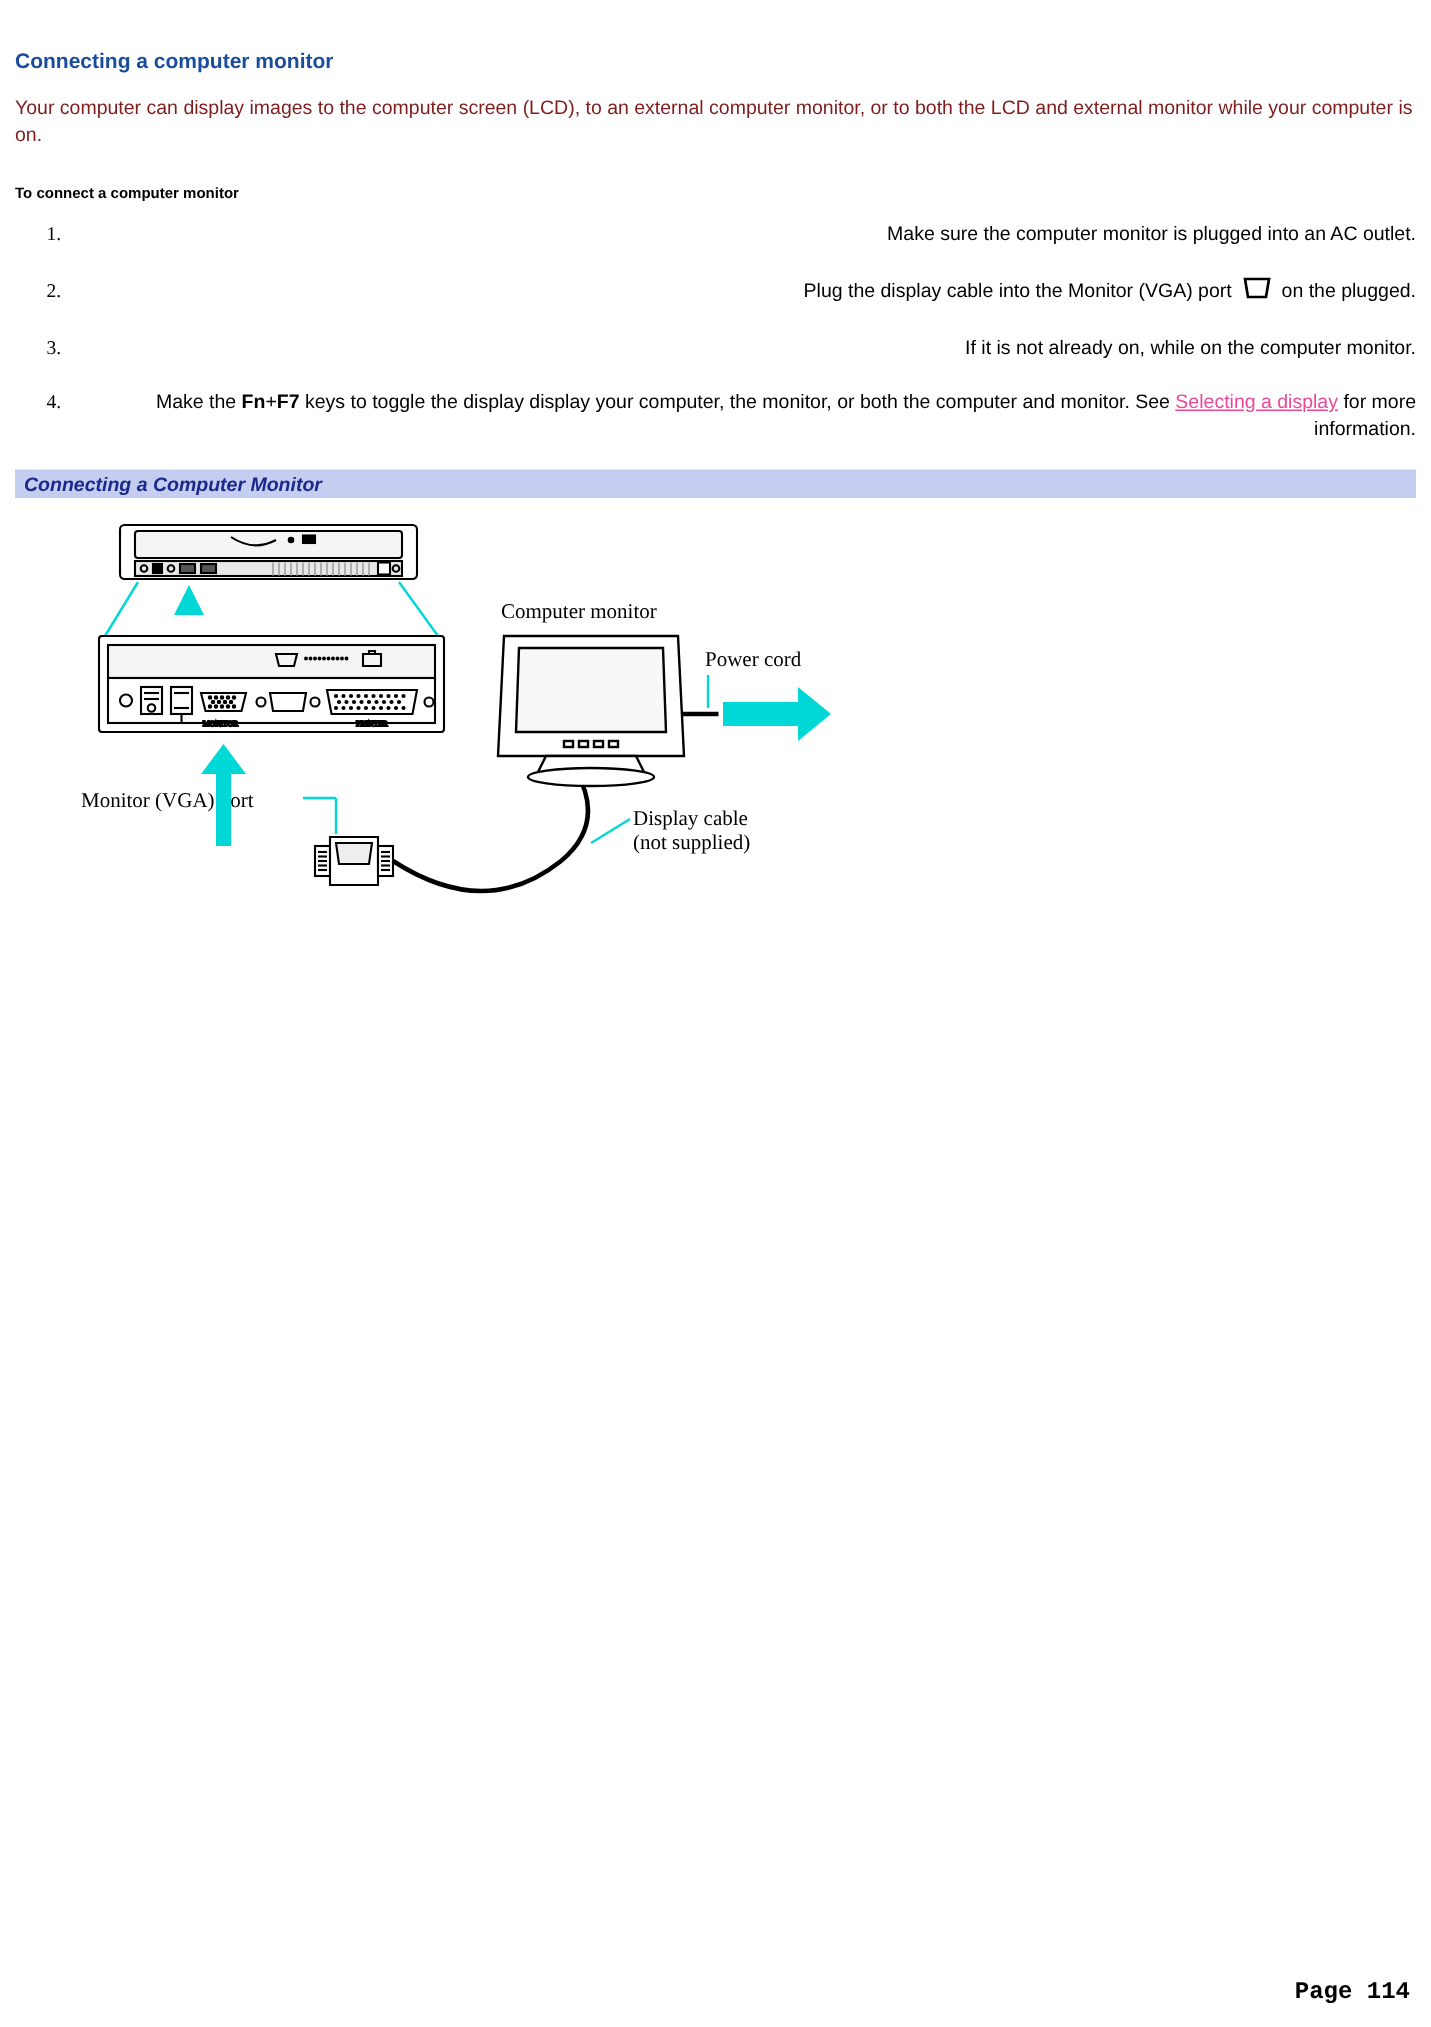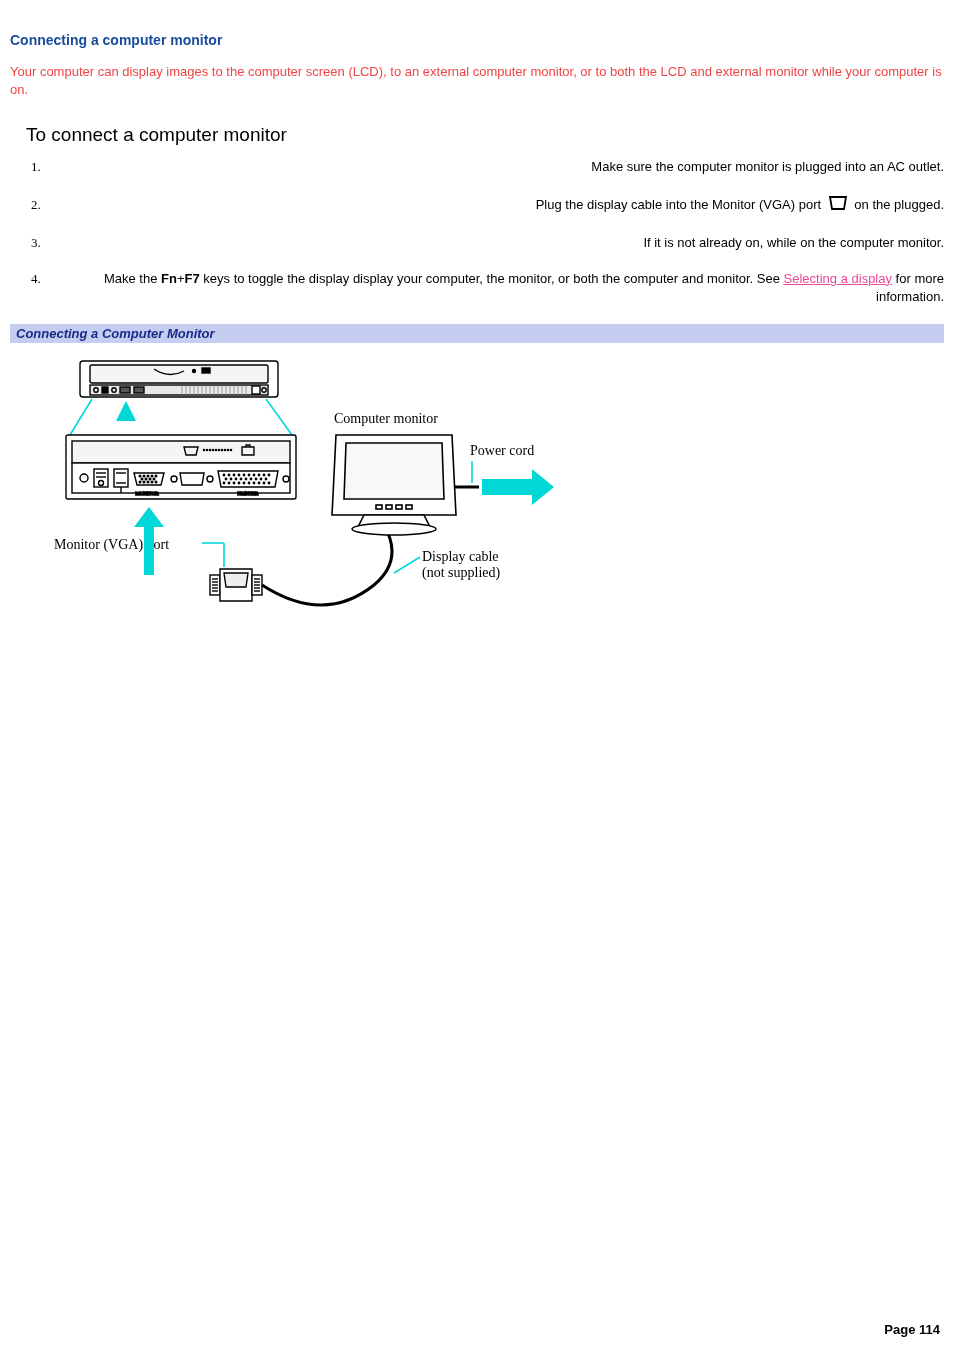--- a/index.html
+++ b/index.html
@@ -12,28 +12,28 @@
       box-sizing: border-box;
       background: #fff;
     }
     .heading {
       color: #1a4c9c;
       font-weight: bold;
       font-size: 14px;
       margin: 22px 0 15px 0;
     }
     .intro {
-      color: #ef4444;
+      color: #7f1d1d;
       line-height: 1.4;
       margin: 10px 0 20px 0;
     }
     .sub-heading {
-      font-weight: normal;
-      font-size: 19px;
-      margin: 25px 0 12px 16px;
+      font-weight: bold;
+      font-size: 10px;
+      margin: 25px 0 12px 0;
     }
     ol {
       margin: 0;
       padding-left: 34px;
     }
     ol li {
       margin-bottom: 18px;
       padding-left: 8px;
       line-height: 1.4;
       font-family: 'Times New Roman', serif;
@@ -69,22 +69,22 @@
     .figure-container {
       padding: 12px 10px 10px 24px;
     }
     .figure-svg {
       display: block;
     }
     .page-footer {
       position: fixed;
       bottom: 14px;
       right: 14px;
-      font-family: Liberation Sans, sans-serif;
-      font-size: 13px;
+      font-family: Liberation Mono, monospace;
+      font-size: 16px;
       font-weight: bold;
     }
   </style>
 </head>
 <body>
 
 <div class="heading">Connecting a computer monitor</div>
 
 <div class="intro">Your computer can display images to the computer screen (LCD), to an external computer monitor, or to both the LCD and external monitor while your computer is on.</div>
 

